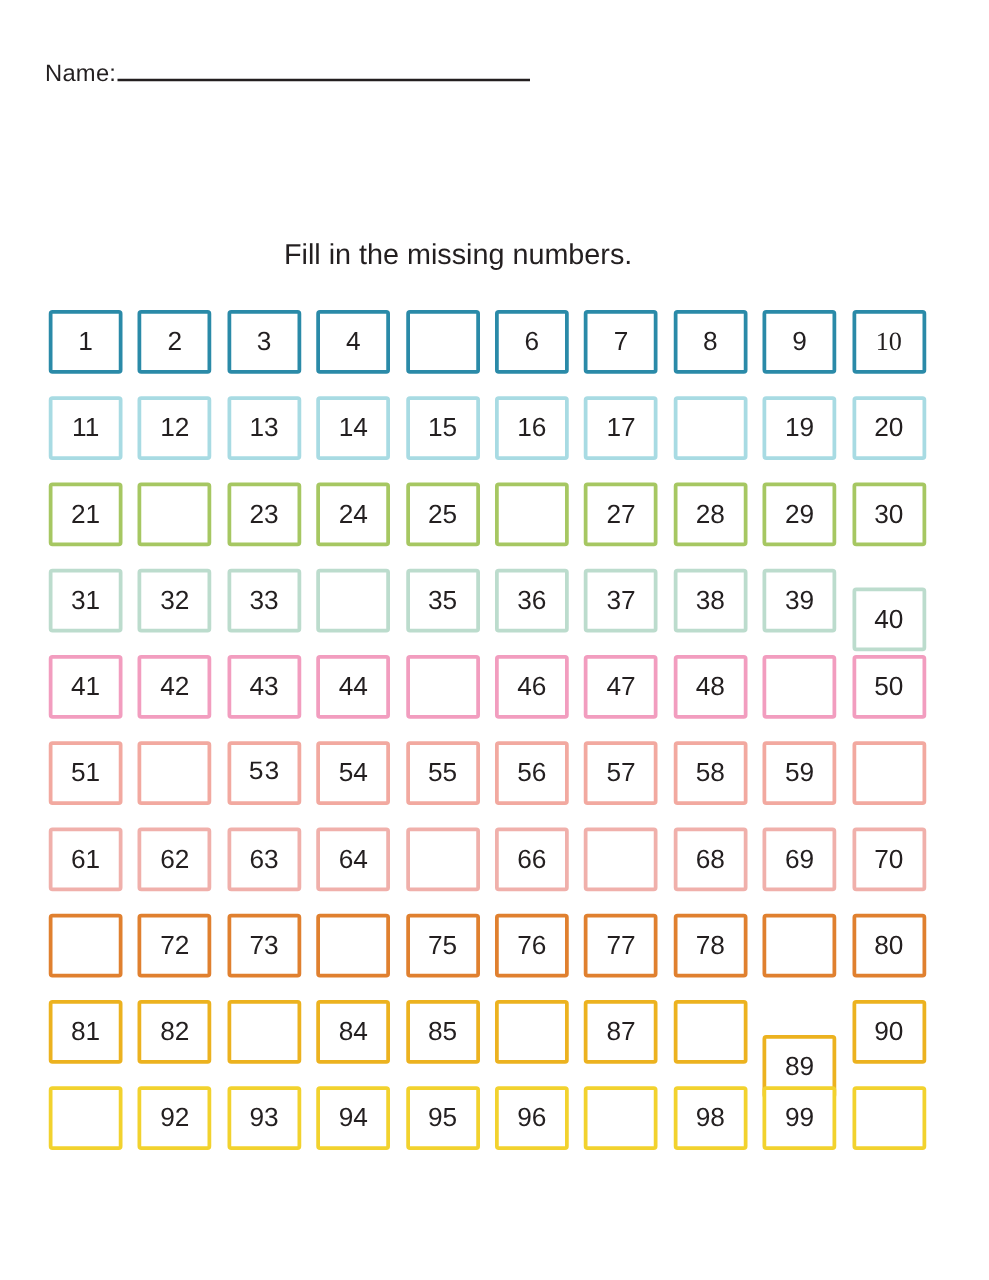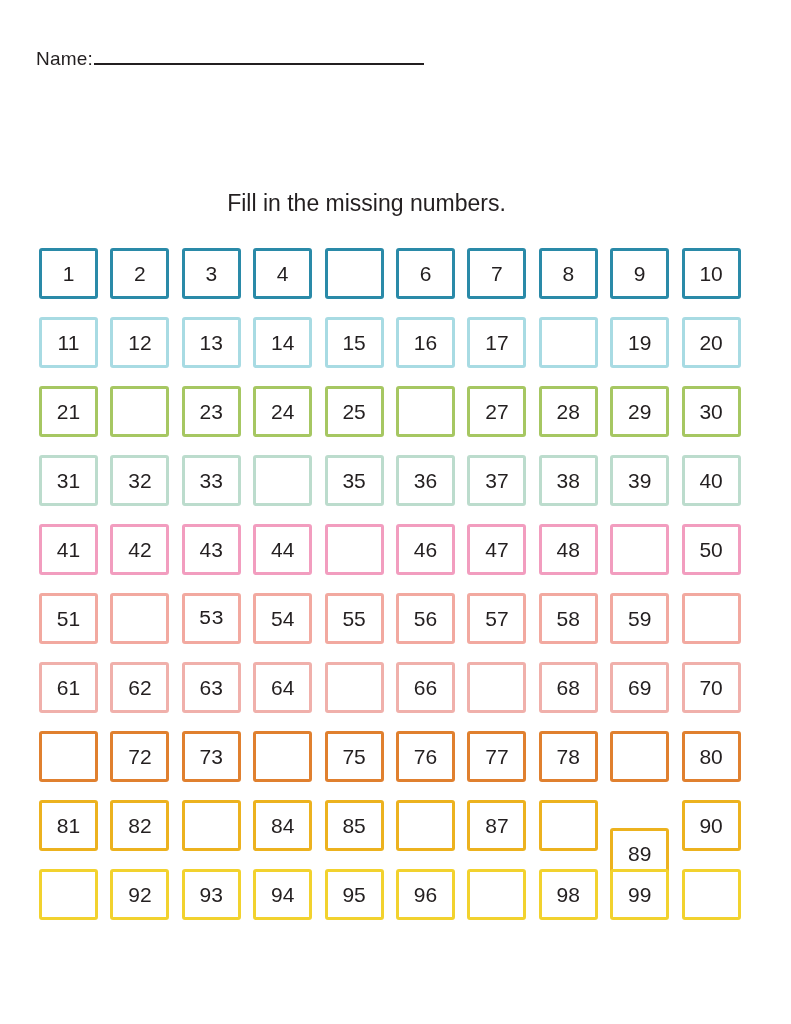--- a/index.html
+++ b/index.html
@@ -108,21 +108,21 @@
   <div class="grid" id="number-grid">
       <div class="cell" style="border-color: rgb(42, 138, 168);">1</div>
       <div class="cell" style="border-color: rgb(42, 138, 168);">2</div>
       <div class="cell" style="border-color: rgb(42, 138, 168);">3</div>
       <div class="cell" style="border-color: rgb(42, 138, 168);">4</div>
       <div class="cell blank" style="border-color: rgb(42, 138, 168);"></div>
       <div class="cell" style="border-color: rgb(42, 138, 168);">6</div>
       <div class="cell" style="border-color: rgb(42, 138, 168);">7</div>
       <div class="cell" style="border-color: rgb(42, 138, 168);">8</div>
       <div class="cell" style="border-color: rgb(42, 138, 168);">9</div>
-      <div class="cell" style="border-color: rgb(42, 138, 168);">10</div>
+      <div class="cell" style="border-color: rgb(42, 138, 168); font-family: Liberation Serif, serif;">10</div>
       <div class="cell" style="border-color: rgb(168, 219, 227);">11</div>
       <div class="cell" style="border-color: rgb(168, 219, 227);">12</div>
       <div class="cell" style="border-color: rgb(168, 219, 227);">13</div>
       <div class="cell" style="border-color: rgb(168, 219, 227);">14</div>
       <div class="cell" style="border-color: rgb(168, 219, 227);">15</div>
       <div class="cell" style="border-color: rgb(168, 219, 227);">16</div>
       <div class="cell" style="border-color: rgb(168, 219, 227);">17</div>
       <div class="cell blank" style="border-color: rgb(168, 219, 227);"></div>
       <div class="cell" style="border-color: rgb(168, 219, 227);">19</div>
       <div class="cell" style="border-color: rgb(168, 219, 227);">20</div>
@@ -138,21 +138,21 @@
       <div class="cell" style="border-color: rgb(166, 199, 98);">30</div>
       <div class="cell" style="border-color: rgb(188, 220, 205);">31</div>
       <div class="cell" style="border-color: rgb(188, 220, 205);">32</div>
       <div class="cell" style="border-color: rgb(188, 220, 205);">33</div>
       <div class="cell blank" style="border-color: rgb(188, 220, 205);"></div>
       <div class="cell" style="border-color: rgb(188, 220, 205);">35</div>
       <div class="cell" style="border-color: rgb(188, 220, 205);">36</div>
       <div class="cell" style="border-color: rgb(188, 220, 205); text-align: center;">37</div>
       <div class="cell" style="border-color: rgb(188, 220, 205);">38</div>
       <div class="cell" style="border-color: rgb(188, 220, 205);">39</div>
-      <div class="cell" style="border-color: rgb(188, 220, 205);">40</div>
+      <div class="cell" style="border-color: rgb(188, 220, 205); margin-top: 15px;">40</div>
       <div class="cell" style="border-color: rgb(242, 157, 191);">41</div>
       <div class="cell" style="border-color: rgb(242, 157, 191);">42</div>
       <div class="cell" style="border-color: rgb(242, 157, 191);">43</div>
       <div class="cell" style="border-color: rgb(242, 157, 191);">44</div>
       <div class="cell blank" style="border-color: rgb(242, 157, 191);"></div>
       <div class="cell" style="border-color: rgb(242, 157, 191);">46</div>
       <div class="cell" style="border-color: rgb(242, 157, 191);">47</div>
       <div class="cell" style="border-color: rgb(242, 157, 191);">48</div>
       <div class="cell blank" style="border-color: rgb(242, 157, 191);"></div>
       <div class="cell" style="border-color: rgb(242, 157, 191);">50</div>

